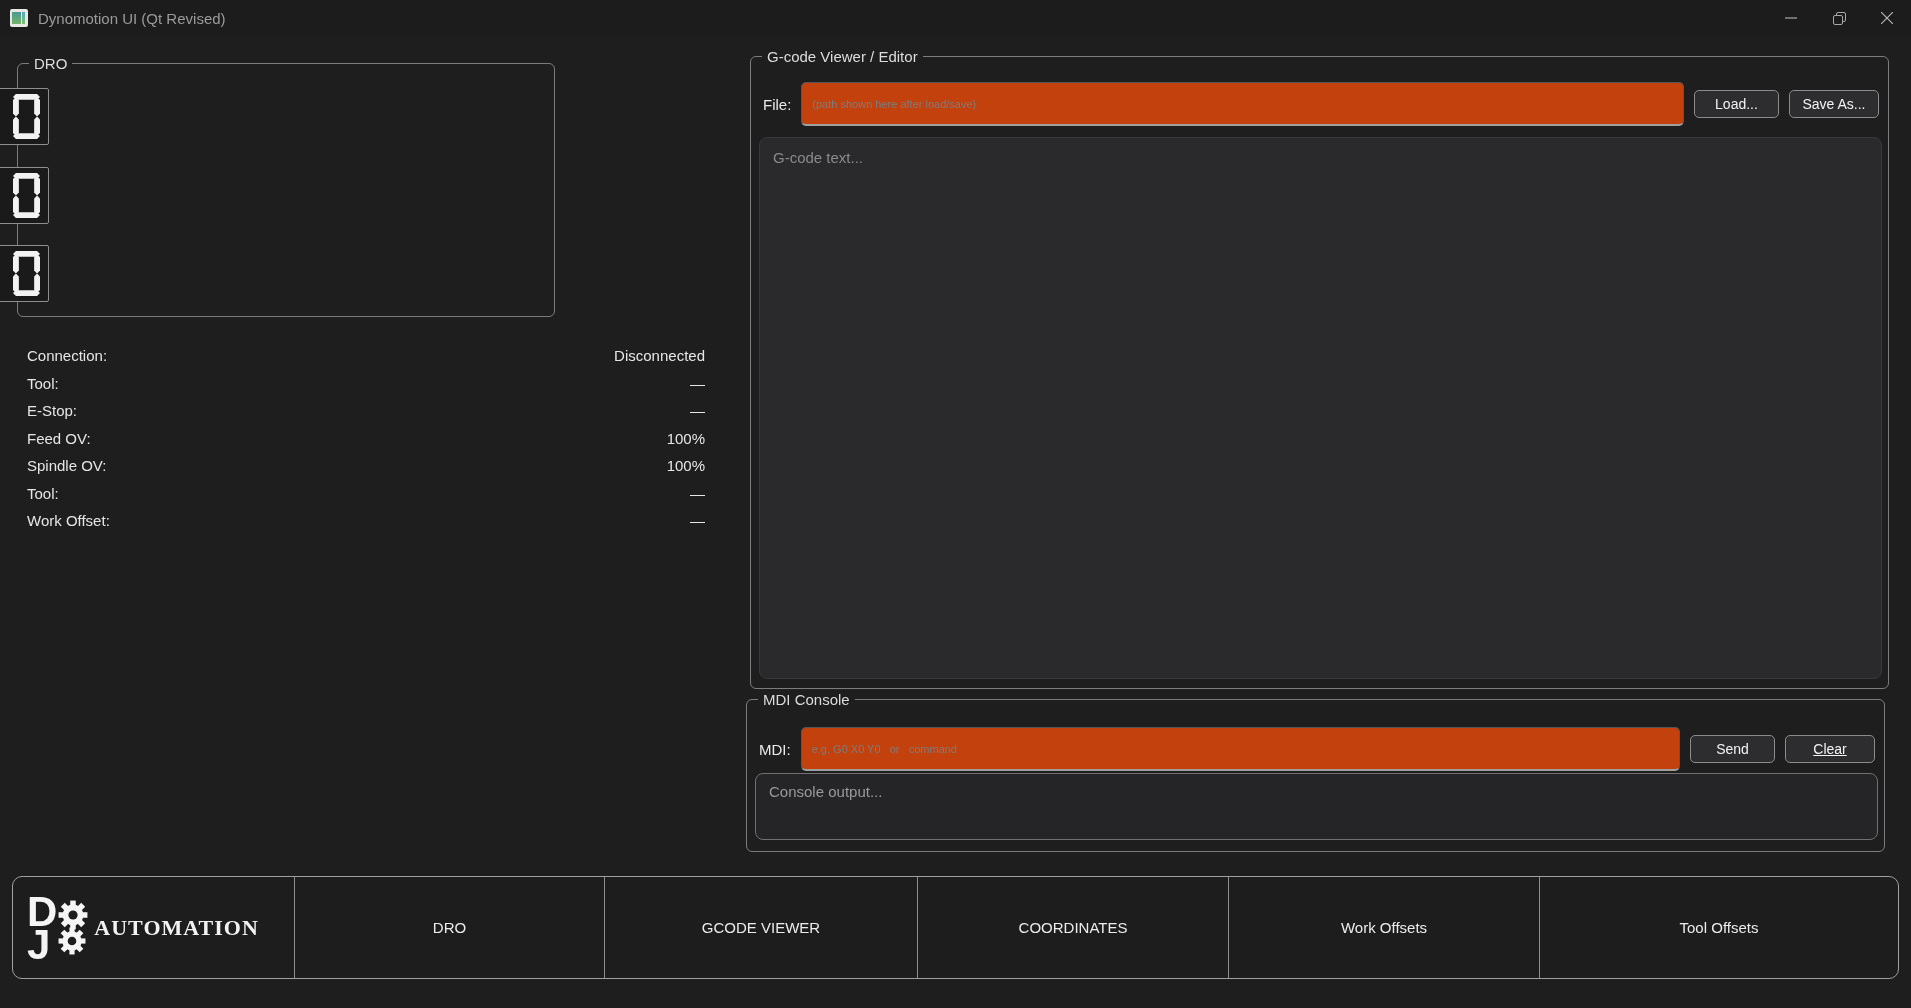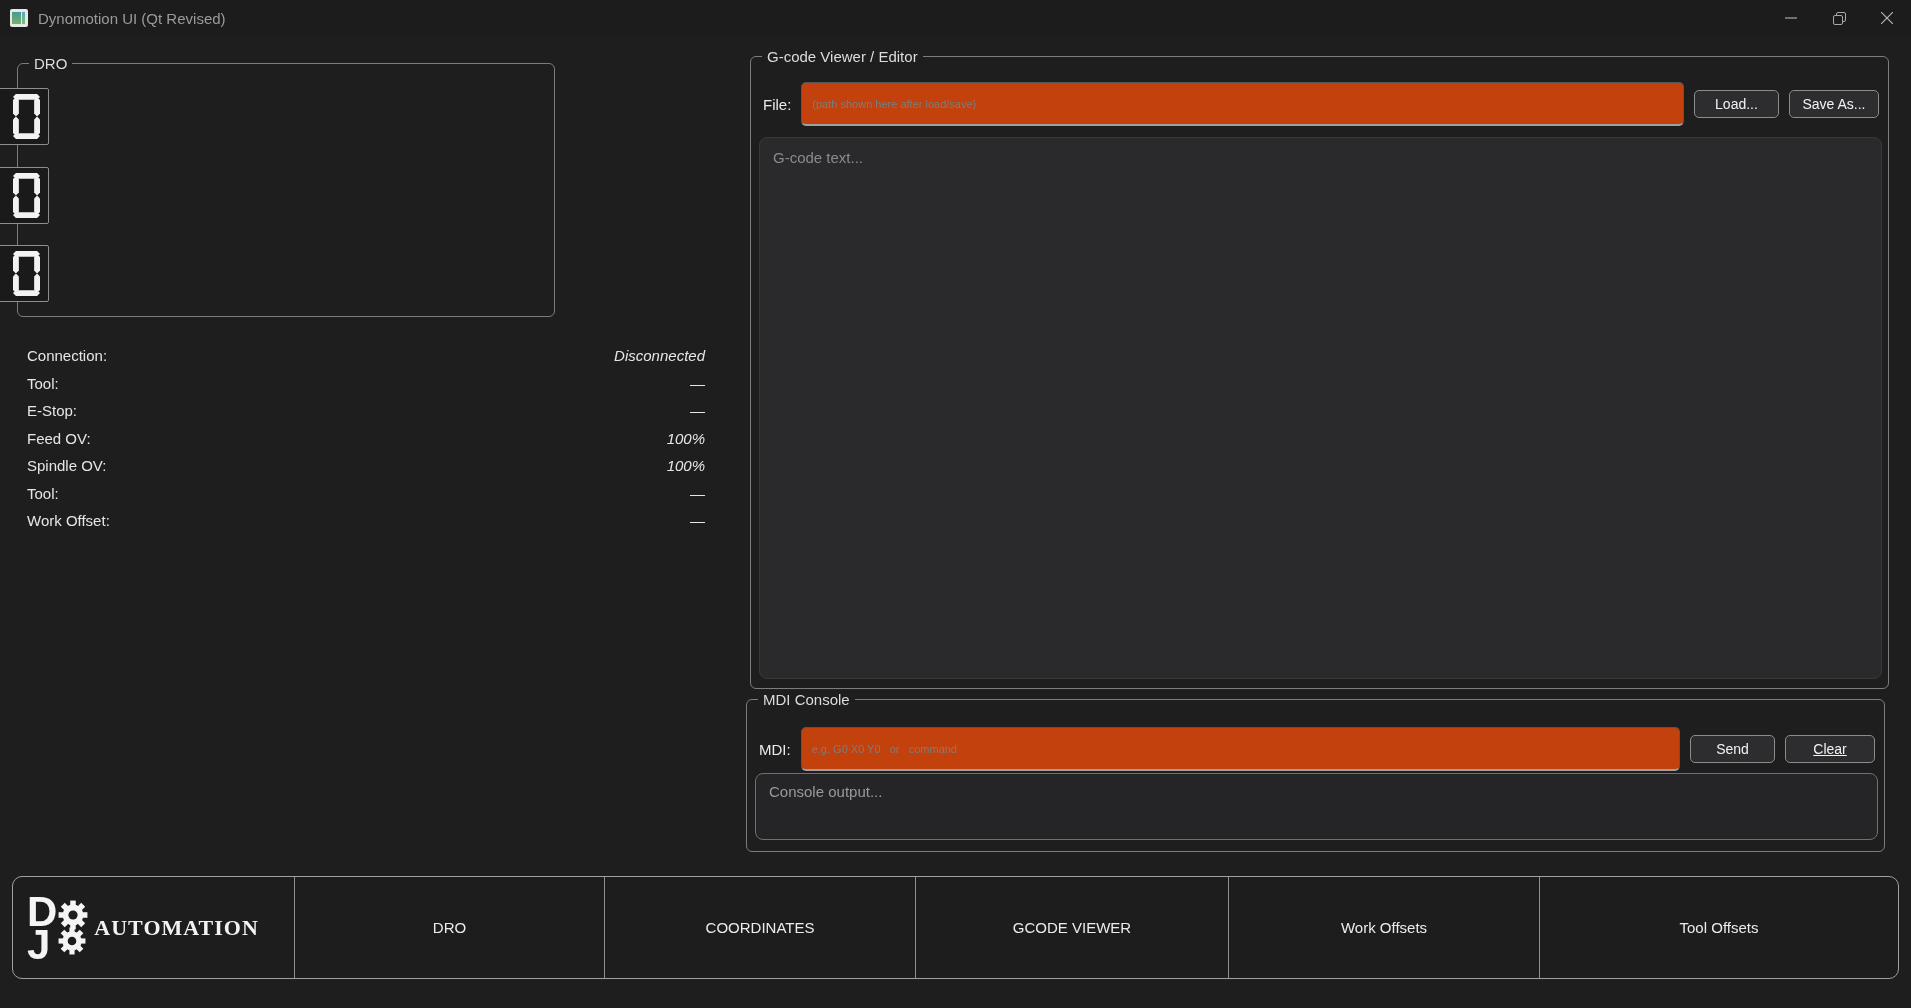--- a/index.html
+++ b/index.html
@@ -57,21 +57,21 @@
   }
   .lcd-box svg { height:45px; }
 
   
   .status-list { position:absolute; left:27px; top:342px; width:678px; }
   .status-row {
     height:27.5px; display:flex; justify-content:space-between; align-items:center;
     font-size:15px;
   }
   .status-label { color:#e6e6e6; }
-  .status-value { color:#e6e6e6;font-style:italic; }
+  .status-value { color:#e6e6e6; }
 
   
   #gcode-group { left:750px; top:56px; width:1139px; height:633px; }
   #mdi-group   { left:746px; top:699px; width:1139px; height:153px; }
 
   .field-row {
     position:absolute; left:12px; right:9px; height:28px;
     display:flex; align-items:center; gap:10px;
   }
   .field-label { font-size:15px; color:#eaeaea; white-space:nowrap; }
@@ -302,17 +302,17 @@
             <rect x="-2.4" y="-12.5" width="4.8" height="5.5" transform="rotate(315)"></rect>
             <circle r="9" fill="#f5f5f5"></circle>
             <circle r="4" fill="#1d1d1e"></circle>
           </g>
         </svg>
       </div>
       <div class="logo-word">AUTOMATION</div>
     </div>
   </div>
   <div class="nav-cell cell-0">DRO</div>
+  <div class="nav-cell cell-2">GCODE VIEWER</div>
   <div class="nav-cell cell-1">COORDINATES</div>
-  <div class="nav-cell cell-2">GCODE VIEWER</div>
   <div class="nav-cell cell-3">Work Offsets</div>
   <div class="nav-cell cell-4">Tool Offsets</div>
 </div>
 
 </body></html>

